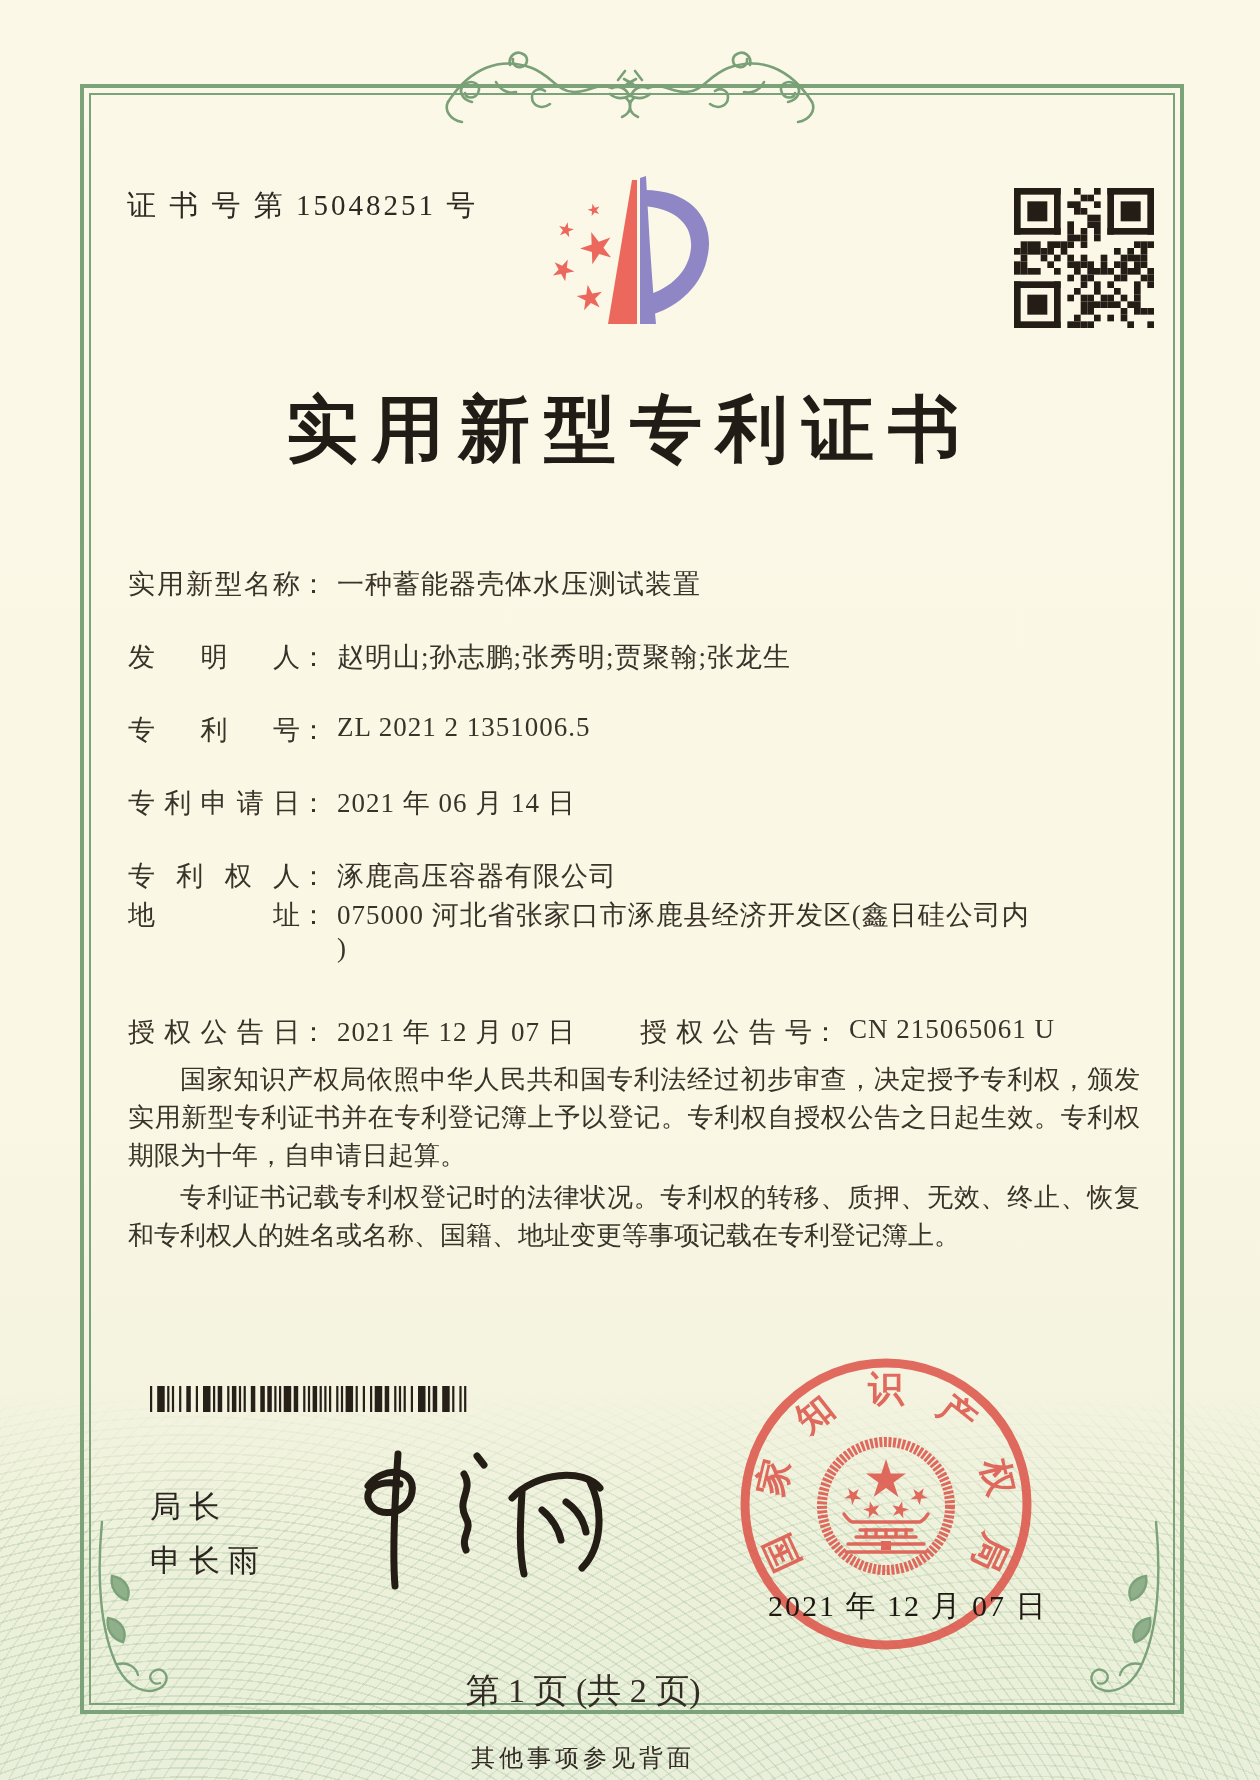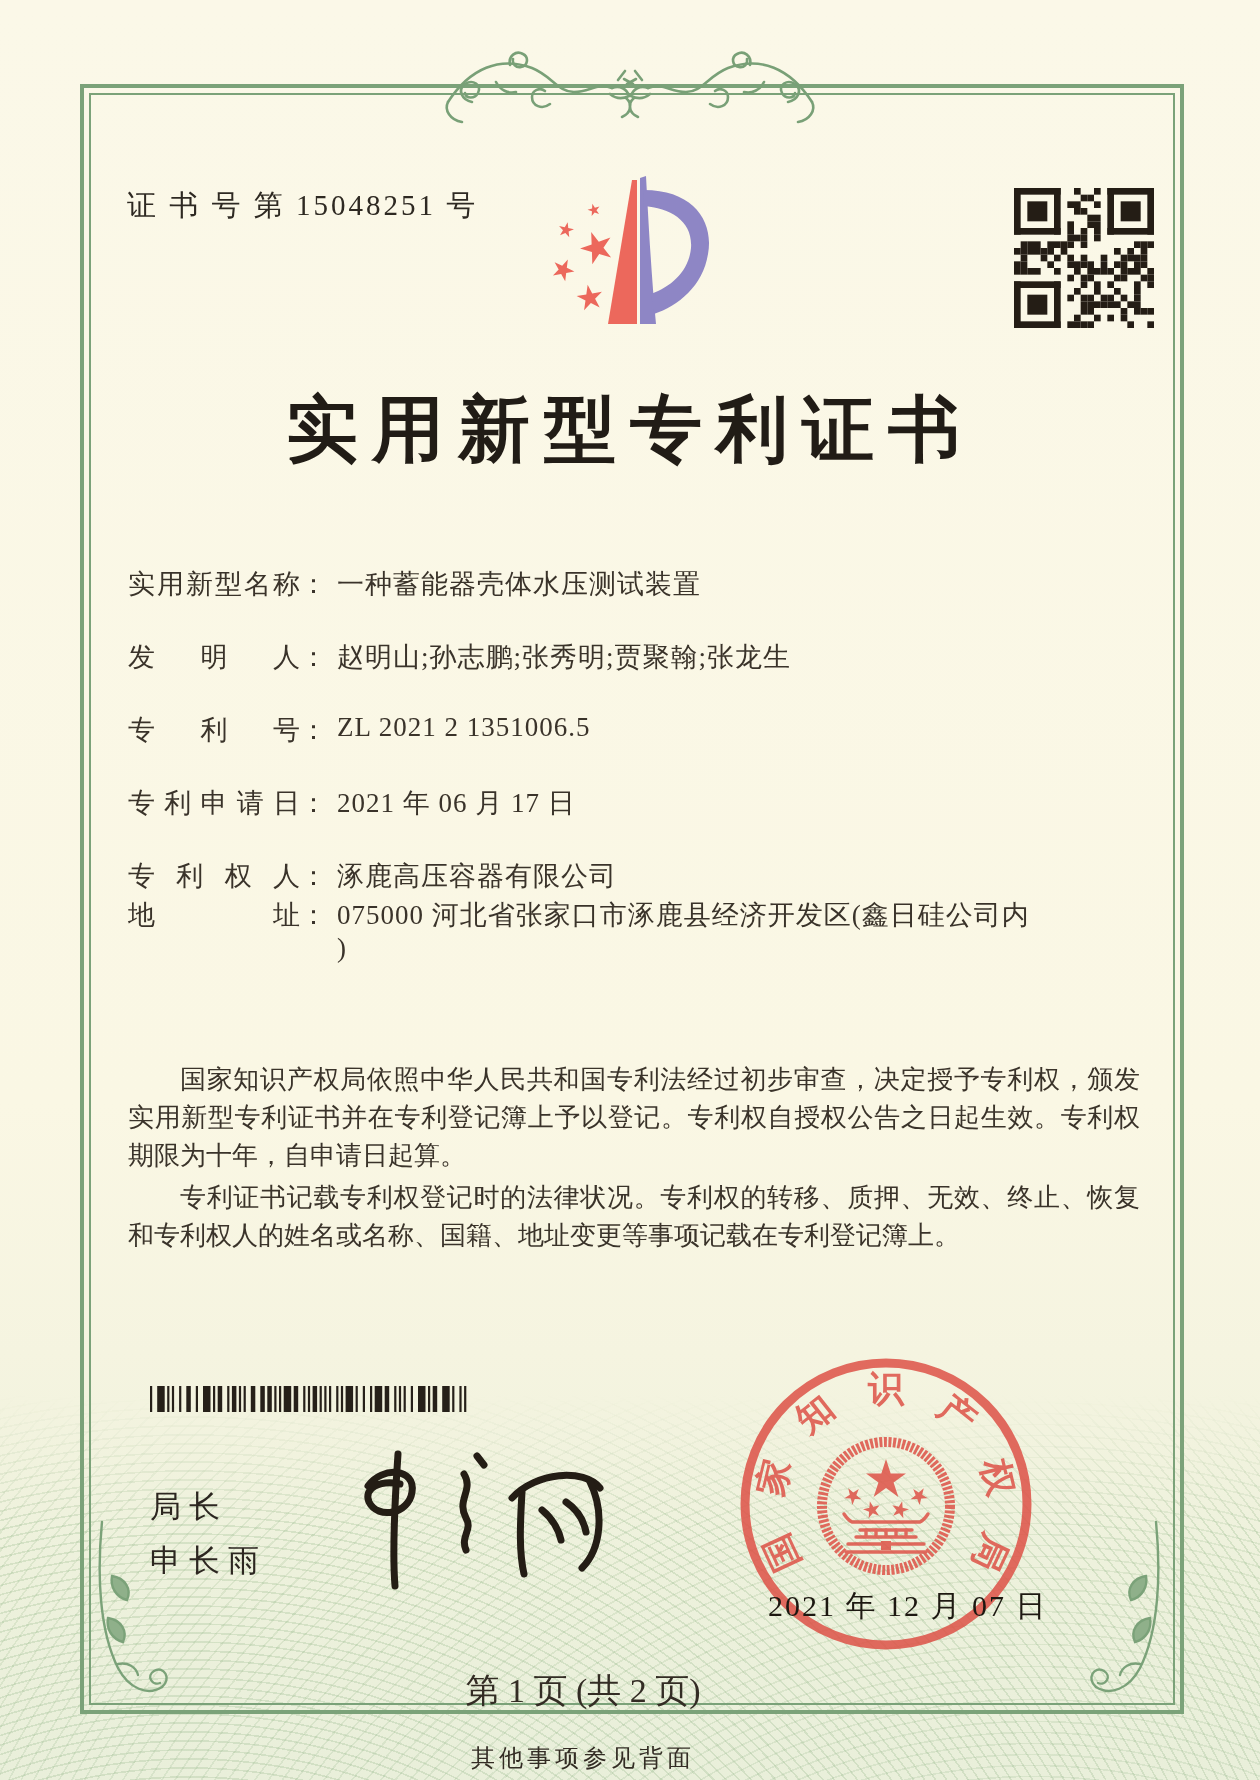--- a/index.html
+++ b/index.html
@@ -272,27 +272,33 @@
     <div class="frow" style="top:566px">
       <span class="flabel">实用新型名称</span><span class="fcolon">：</span><span class="fvalue">一种蓄能器壳体水压测试装置</span>
     </div>
     <div class="frow" style="top:639px">
       <span class="flabel">发明人</span><span class="fcolon">：</span><span class="fvalue">赵明山;孙志鹏;张秀明;贾聚翰;张龙生</span>
     </div>
     <div class="frow" style="top:712px">
       <span class="flabel">专利号</span><span class="fcolon">：</span><span class="fvalue">ZL 2021 2 1351006.5</span>
     </div>
     <div class="frow" style="top:785px">
-      <span class="flabel">专利申请日</span><span class="fcolon">：</span><span class="fvalue">2021 年 06 月 17 日</span>
+      <span class="flabel">专利申请日</span><span class="fcolon">：</span><span class="fvalue">2021 年 06 月 14 日</span>
     </div>
     <div class="frow" style="top:858px">
       <span class="flabel">专利权人</span><span class="fcolon">：</span><span class="fvalue">涿鹿高压容器有限公司</span>
     </div>
     <div class="frow" style="top:897px">
       <span class="flabel">地址</span><span class="fcolon">：</span><span class="fvalue block"><span>075000  河北省张家口市涿鹿县经济开发区(鑫日硅公司内</span><br><span>)</span></span>
+    </div>
+    <div class="frow" style="top:1014px">
+      <span class="flabel">授权公告日</span><span class="fcolon">：</span><span class="fvalue">2021 年 12 月 07 日</span>
+      <span class="grant2">
+        <span class="flabel">授权公告号</span><span class="fcolon">：</span><span class="fvalue">CN 215065061 U</span>
+      </span>
     </div>
 
     <div class="paras">
       <p>国家知识产权局依照中华人民共和国专利法经过初步审查，决定授予专利权，颁发实用新型专利证书并在专利登记簿上予以登记。专利权自授权公告之日起生效。专利权期限为十年，自申请日起算。</p>
       <p>专利证书记载专利权登记时的法律状况。专利权的转移、质押、无效、终止、恢复和专利权人的姓名或名称、国籍、地址变更等事项记载在专利登记簿上。</p>
     </div>
 
     <svg class="barcode" width="322" height="26" viewBox="0 0 322 26">
       <g id="barcode-bars" fill="#262019">
           <rect x="0" y="0" width="2.2" height="26"></rect>

